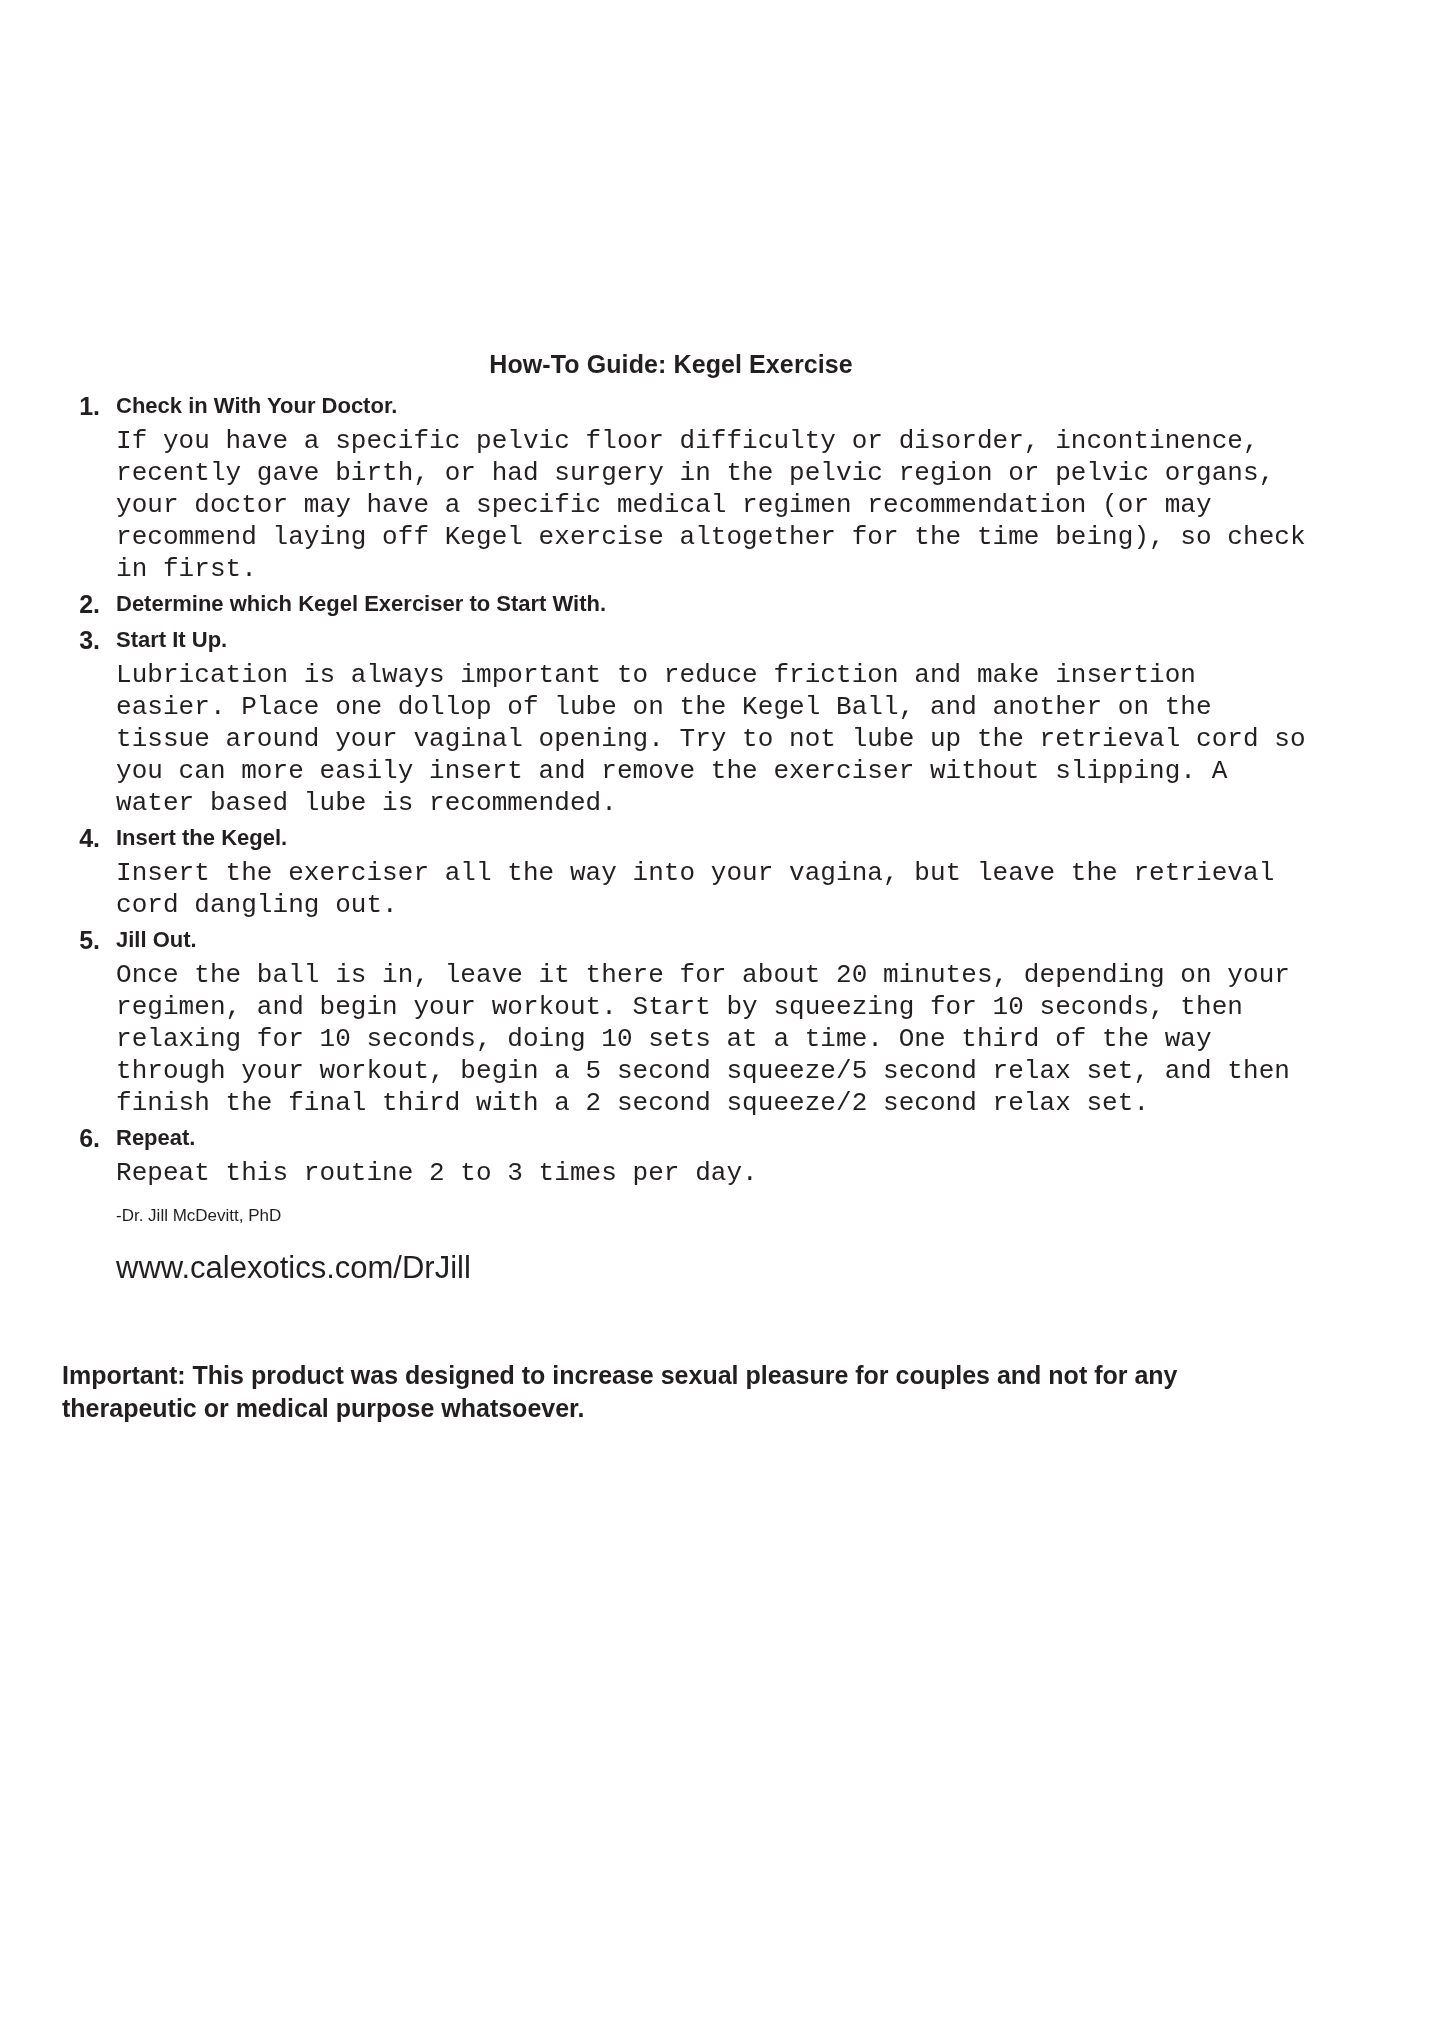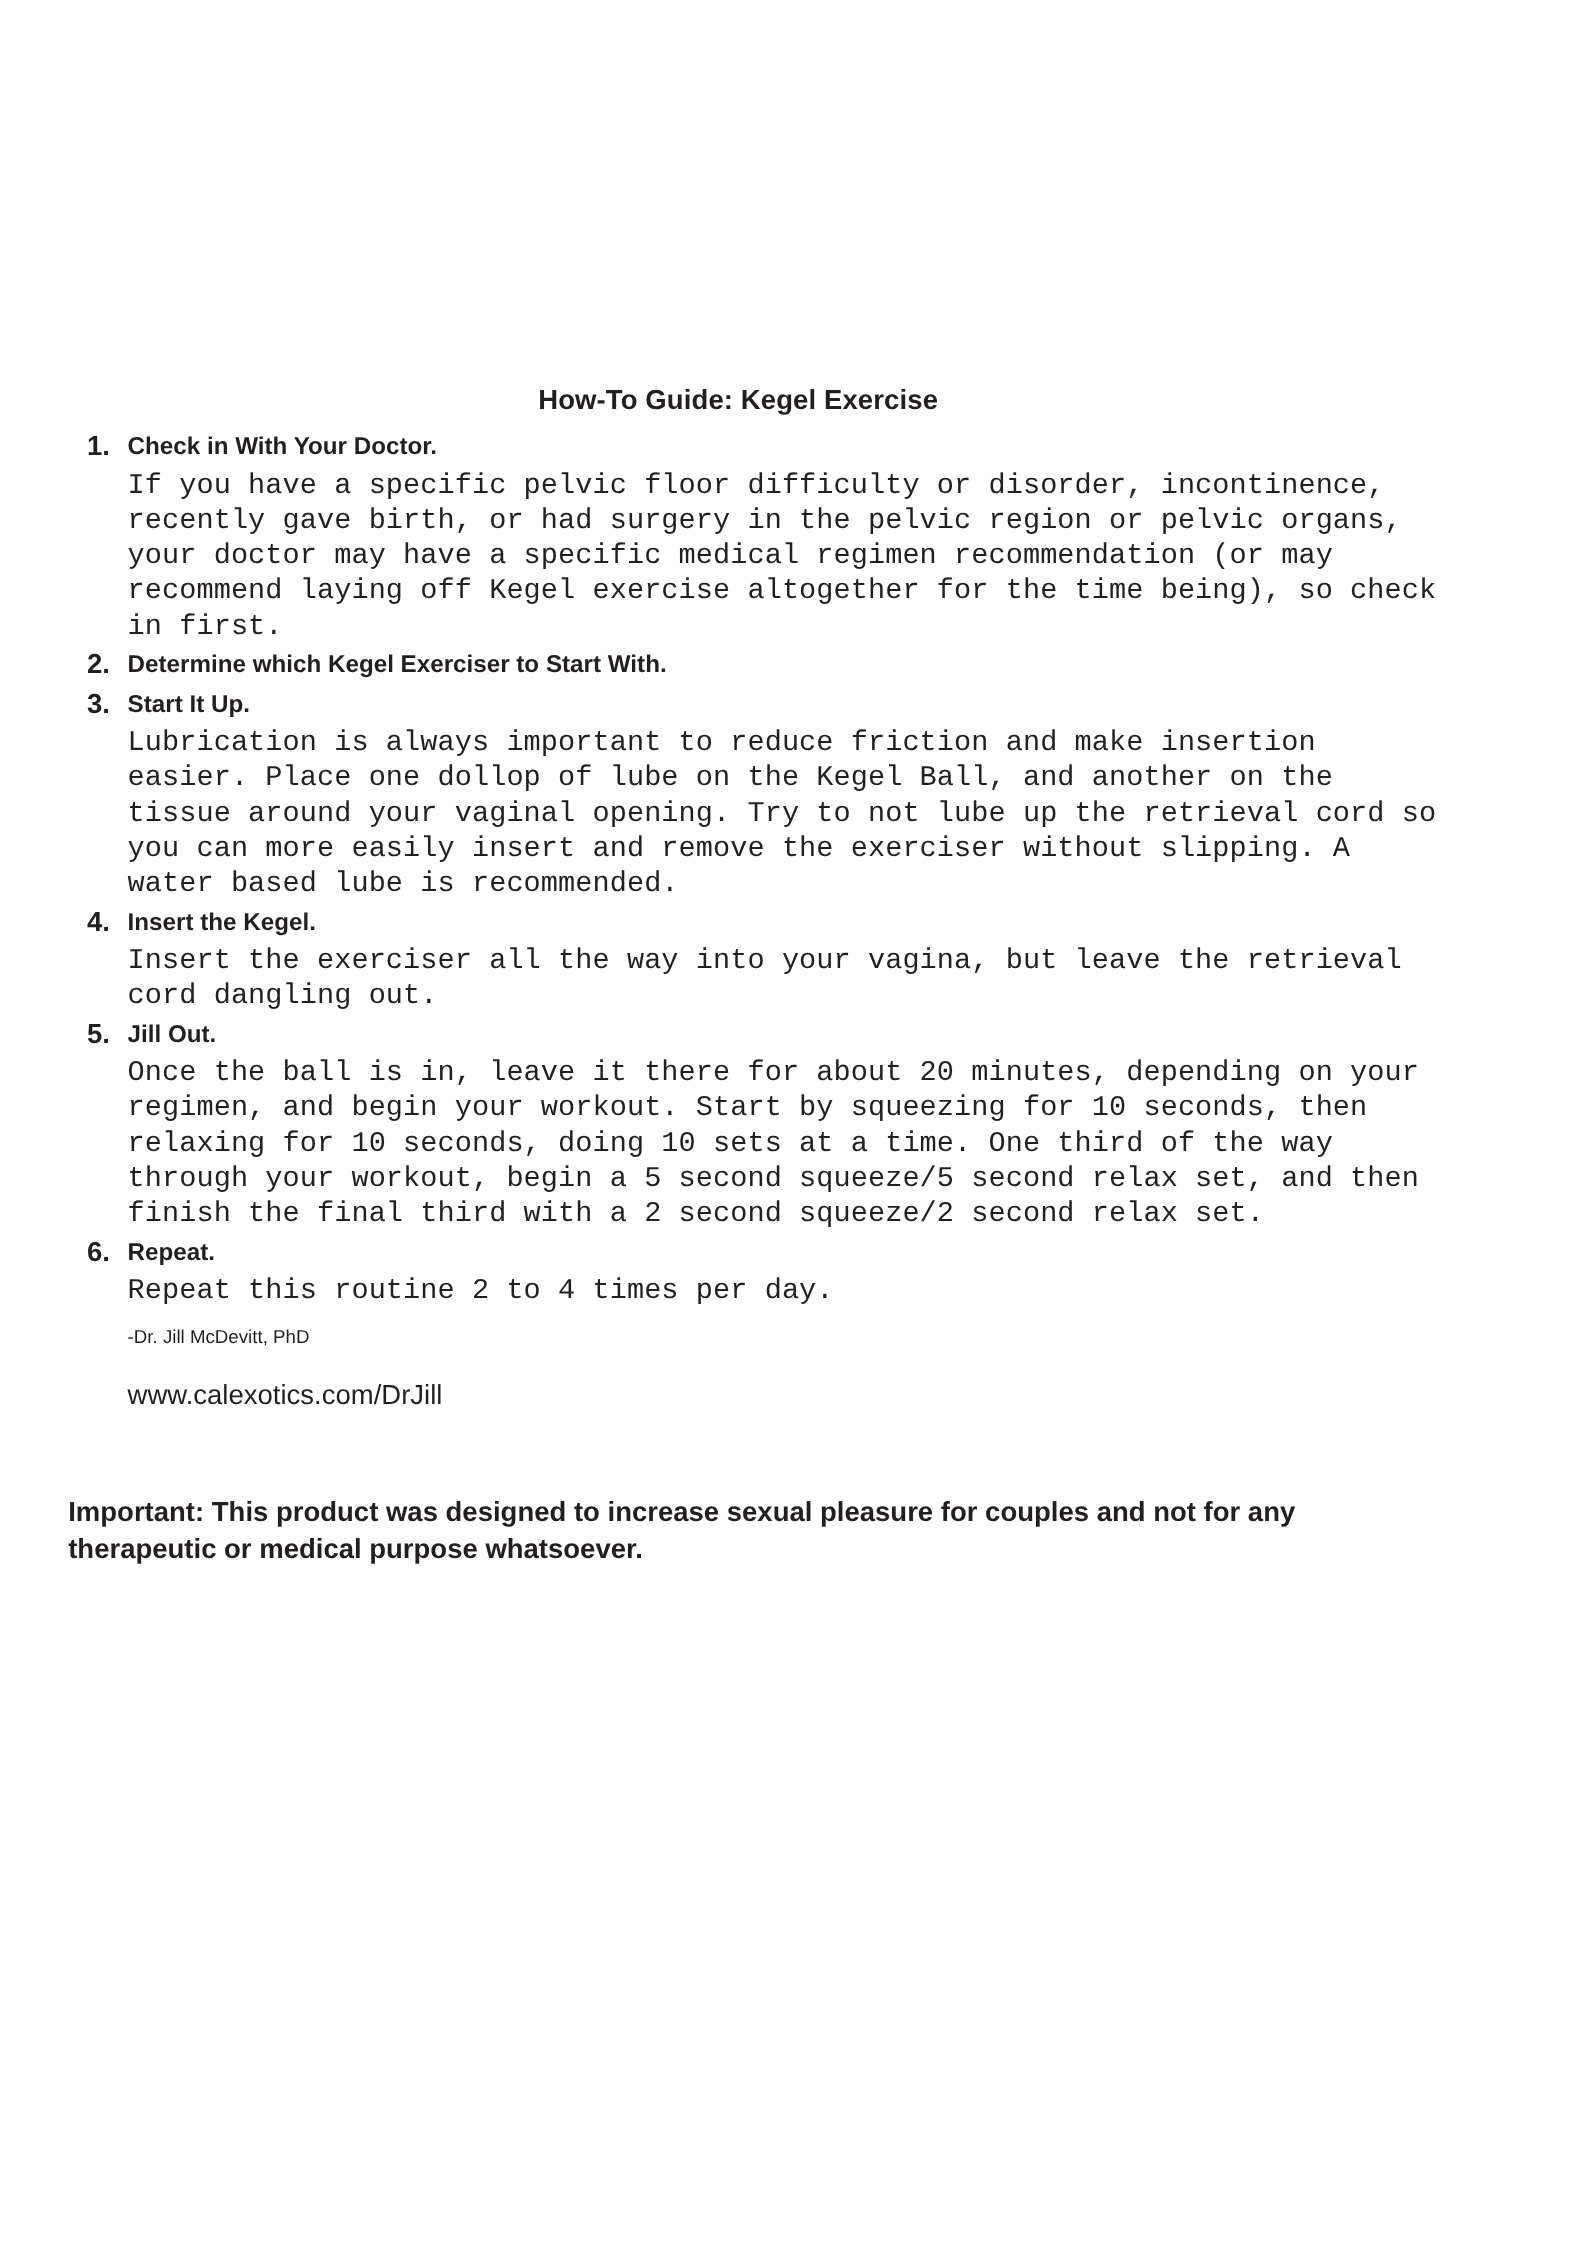--- a/index.html
+++ b/index.html
@@ -61,21 +61,21 @@
     margin: 2px 0 0 0;
     letter-spacing: 0.05px;
     font-family: Liberation Mono, monospace;
   }
   .signature {
     font-size: 17px;
     line-height: 34px;
     margin: 10px 0 18px 54px;
   }
   .website {
-    font-size: 25px;
+    font-size: 31px;
     line-height: 34px;
     margin: 2px 0 0 54px;
   }
   .important {
     margin: 74px 0 0 0;
     font-weight: bold;
     font-size: 25px;
     line-height: 33px;
     max-width: 1250px;
   }
@@ -114,21 +114,21 @@
 
     <li>
       <span class="step-num">5.</span>
       <p class="step-head">Jill Out.</p>
       <p class="step-body">Once the ball is in, leave it there for about 20 minutes, depending on your regimen, and begin your workout. Start by squeezing for 10 seconds, then relaxing for 10 seconds, doing 10 sets at a time. One third of the way through your workout, begin a 5 second squeeze/5 second relax set, and then finish the final third with a 2 second squeeze/2 second relax set.</p>
     </li>
 
     <li>
       <span class="step-num">6.</span>
       <p class="step-head">Repeat.</p>
-      <p class="step-body">Repeat this routine 2 to 4 times per day.</p>
+      <p class="step-body">Repeat this routine 2 to 3 times per day.</p>
     </li>
 
   </ol>
 
   <p class="signature">-Dr. Jill McDevitt, PhD</p>
   <p class="website">www.calexotics.com/DrJill</p>
 
   <p class="important">Important: This product was designed to increase sexual pleasure for couples and not for any therapeutic or medical purpose whatsoever.</p>
 
 </div>

